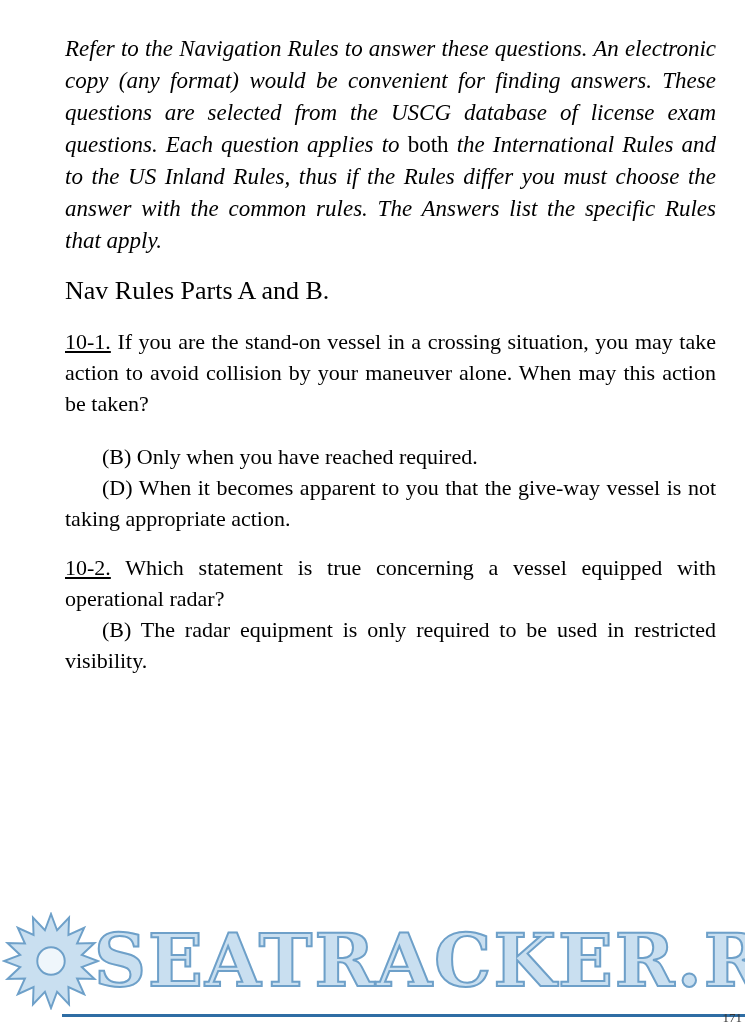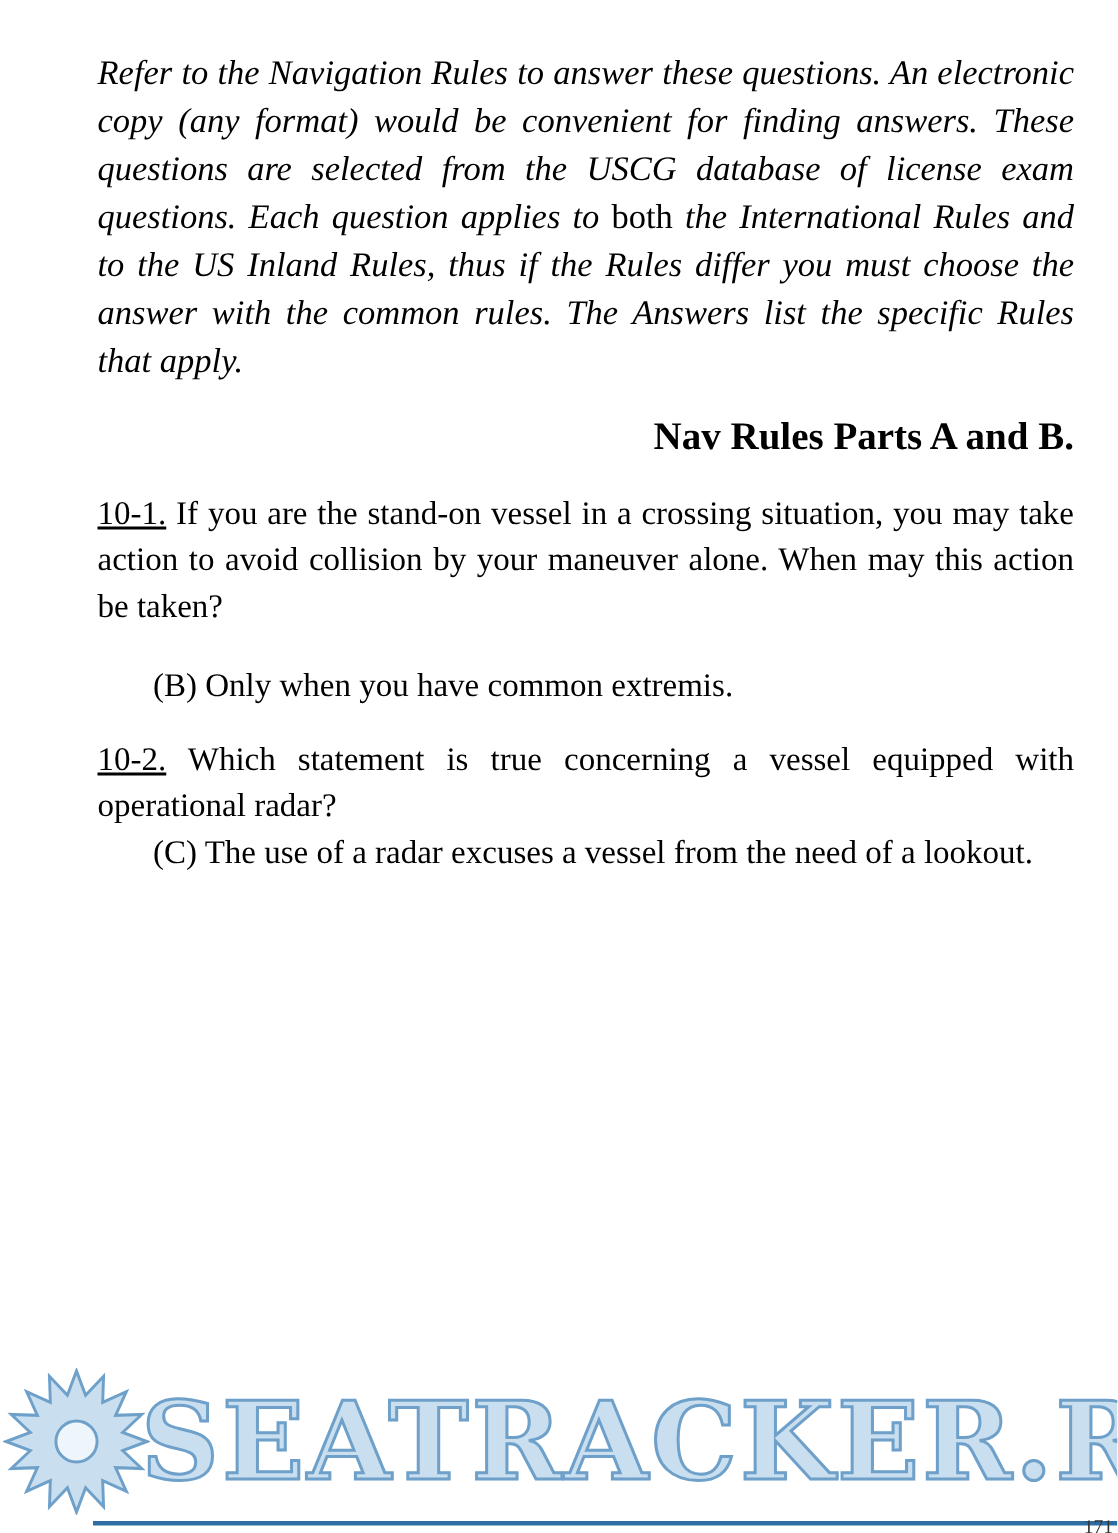--- a/index.html
+++ b/index.html
@@ -20,22 +20,22 @@
   }
   .intro {
     font-style:italic;
     font-size:23px;
     line-height:32px;
     text-align:justify;
     margin:0 0 14px 0;
   }
   .intro .upright { font-style:normal; }
   .heading {
-    text-align:right;
-    font-weight:bold;
+    text-align:left;
+    font-weight:normal;
     font-size:26px;
     line-height:35px;
     margin:16px 0 18px 0;
   }
   .question { margin-top:18px; }
   .qpara {
     font-size:22px;
     line-height:31px;
     text-align:justify;
     margin:0;
@@ -104,26 +104,27 @@
   <div class="content">
 
     <p class="intro"><span>Refer to the Navigation Rules to answer these questions. An electronic copy (any format) would be convenient for finding answers. These questions are selected from the USCG database of license exam questions. Each question applies to </span><span class="upright">both</span><span> the International Rules and to the US Inland Rules, thus if the Rules differ you must choose the answer with the common rules. The Answers list the specific Rules that apply.</span></p>
 
     <div class="heading">
       <div>Nav Rules Parts A and B.</div>
     </div>
 
     <div class="question">
       <p class="qpara"><a href="#" class="qnum">10-1.</a> <span>If you are the stand-on vessel in a crossing situation, you may take action to avoid collision by your maneuver alone. When may this action be taken?</span></p>
-      <p class="option gap-top">(B) Only when you have common extremis.</p>
+      <p class="option gap-top">(B) Only when you have reached required.</p>
+      <p class="option">(D) When it becomes apparent to you that the give-way vessel is not taking appropriate action.</p>
     </div>
 
     <div class="question">
       <p class="qpara"><a href="#" class="qnum">10-2.</a> <span>Which statement is true concerning a vessel equipped with operational radar?</span></p>
-      <p class="option">(C) The use of a radar excuses a vessel from the need of a lookout.</p>
+      <p class="option">(B) The radar equipment is only required to be used in restricted visibility.</p>
     </div>
 
   </div>
 
   <div class="watermark">
     <svg class="wm-icon" width="98" height="98" viewBox="0 0 100 100">
       <polygon points="98,50 81.4,56.2 94.4,68.4 76.6,67.8 83.9,83.9 67.8,76.6 68.4,94.4 56.2,81.4 50,98 43.8,81.4 31.6,94.4 32.2,76.6 16.1,83.9 23.4,67.8 5.6,68.4 18.6,56.2 2,50 18.6,43.8 5.6,31.6 23.4,32.2 16.1,16.1 32.2,23.4 31.6,5.6 43.8,18.6 50,2 56.2,18.6 68.4,5.6 67.8,23.4 83.9,16.1 76.6,32.2 94.4,31.6 81.4,43.8" fill="#c3dcef" stroke="#5e96c3" stroke-width="2"></polygon>
       <circle cx="50" cy="50" r="14" fill="#eef5fb" stroke="#5e96c3" stroke-width="2"></circle>
     </svg>
     <span class="wm-text">SEATRACKER.RU</span>

